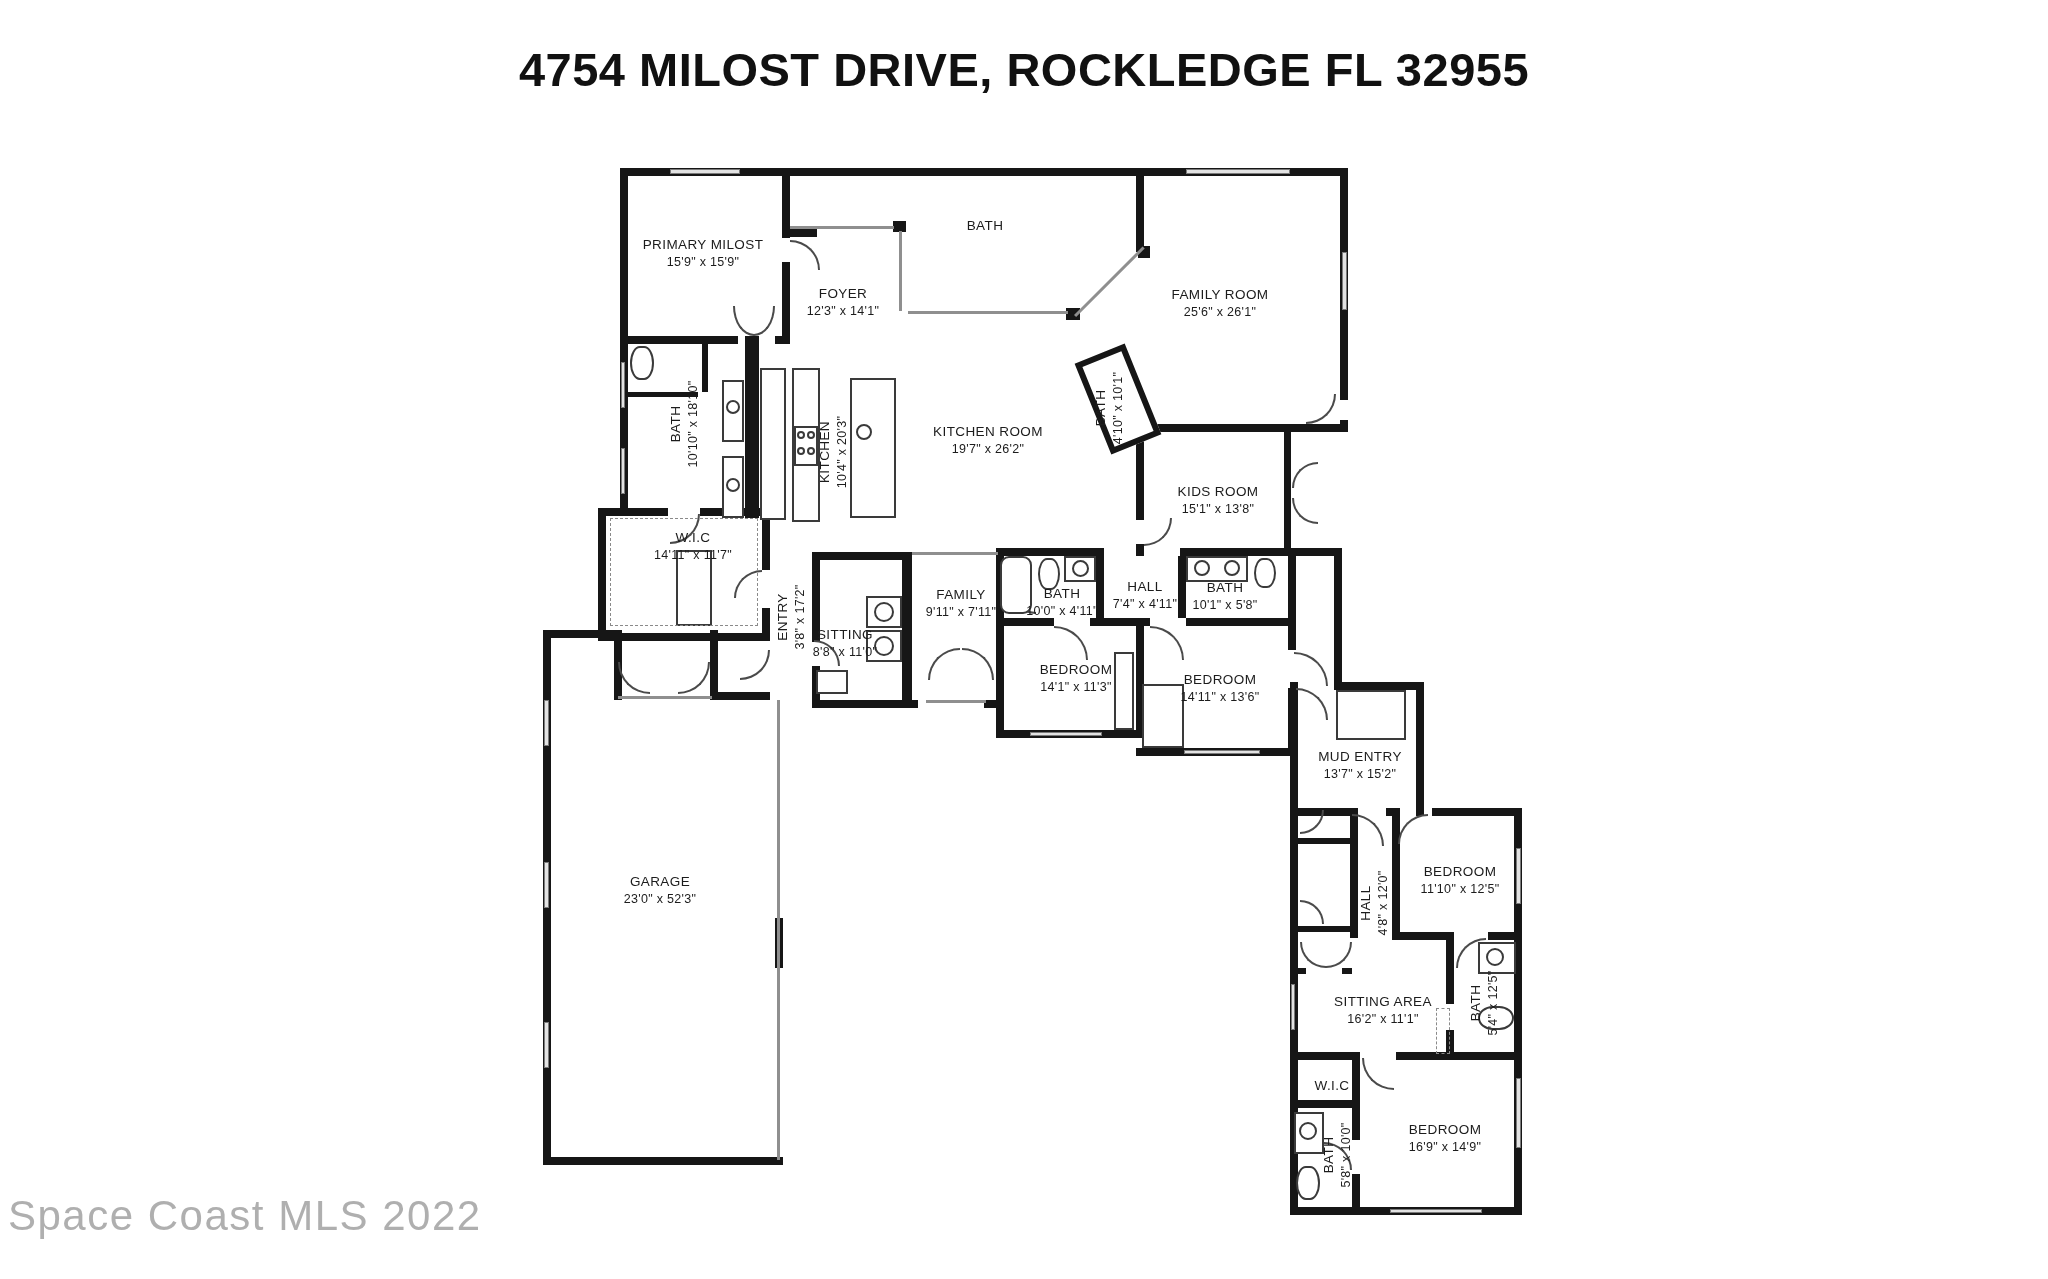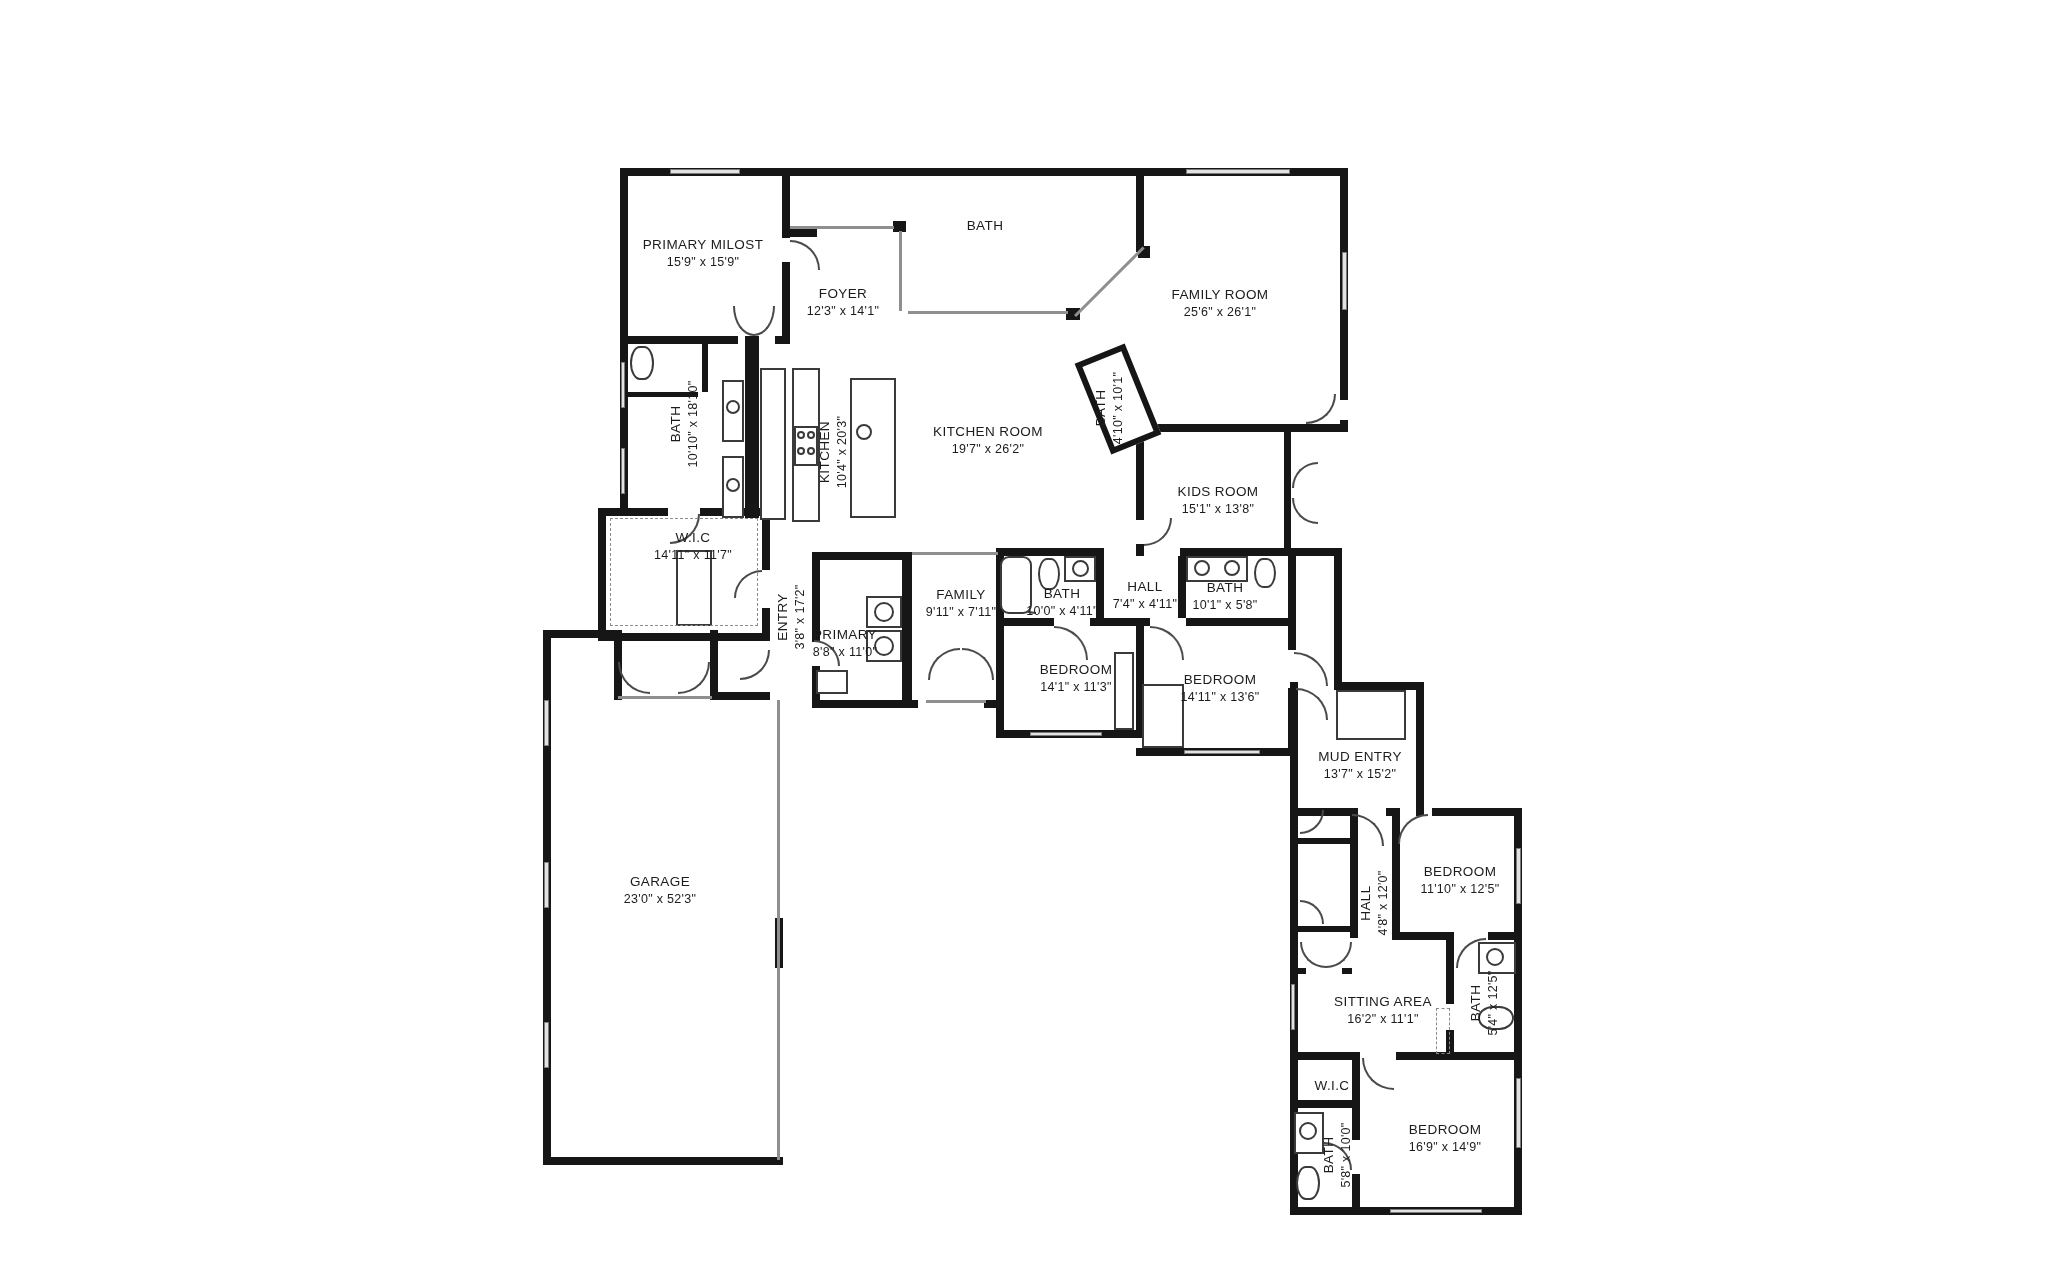--- a/index.html
+++ b/index.html
@@ -30,20 +30,21 @@
        white-space:nowrap;line-height:1.3;z-index:3;}
   .lbl.v{transform:translate(-50%,-50%) rotate(-90deg);}
   .lbl .nm{font-size:13.5px;letter-spacing:.4px;}
   .lbl .dm{font-size:12.5px;letter-spacing:.3px;}
 </style>
 </head>
 <body>
 
 <div id="plan">
 
+  <div class="title">4754 MILOST DRIVE, ROCKLEDGE FL 32955</div>
 
   <i class="w" style="left:620px;top:168px;width:728px;height:8px"></i>
   <i class="w" style="left:620px;top:168px;width:8px;height:176px"></i>
   <i class="w" style="left:620px;top:336px;width:118px;height:8px"></i>
   <i class="w" style="left:775px;top:336px;width:15px;height:8px"></i>
   <i class="w" style="left:782px;top:168px;width:8px;height:70px"></i>
   <i class="w" style="left:782px;top:262px;width:8px;height:82px"></i>
   <i class="w" style="left:620px;top:344px;width:8px;height:172px"></i>
   <i class="w" style="left:628px;top:392px;width:70px;height:5px"></i>
   <i class="w" style="left:745px;top:336px;width:14px;height:182px"></i>
@@ -256,21 +257,21 @@
     </div>
   <div class="lbl" style="left:693px;top:546px">
     <div class="nm">W.I.C</div>
       <div class="dm">14'11" x 11'7"</div>
     </div>
   <div class="lbl v" style="left:791px;top:617px">
     <div class="nm">ENTRY</div>
       <div class="dm">3'8" x 17'2"</div>
     </div>
   <div class="lbl" style="left:845px;top:643px">
-    <div class="nm">PRIMARY</div>
+    <div class="nm">SITTING</div>
       <div class="dm">8'8" x 11'0"</div>
     </div>
   <div class="lbl" style="left:961px;top:603px">
     <div class="nm">FAMILY</div>
       <div class="dm">9'11" x 7'11"</div>
     </div>
   <div class="lbl" style="left:1062px;top:602px">
     <div class="nm">BATH</div>
       <div class="dm">10'0" x 4'11"</div>
     </div>
@@ -320,13 +321,14 @@
     </div>
   <div class="lbl" style="left:1445px;top:1138px">
     <div class="nm">BEDROOM</div>
       <div class="dm">16'9" x 14'9"</div>
     </div>
   <div class="lbl v" style="left:1337px;top:1155px">
     <div class="nm">BATH</div>
       <div class="dm">5'8" x 10'0"</div>
     </div>
 
+  <div class="wm">Space Coast MLS 2022</div>
 </div>
 
 </body></html>

